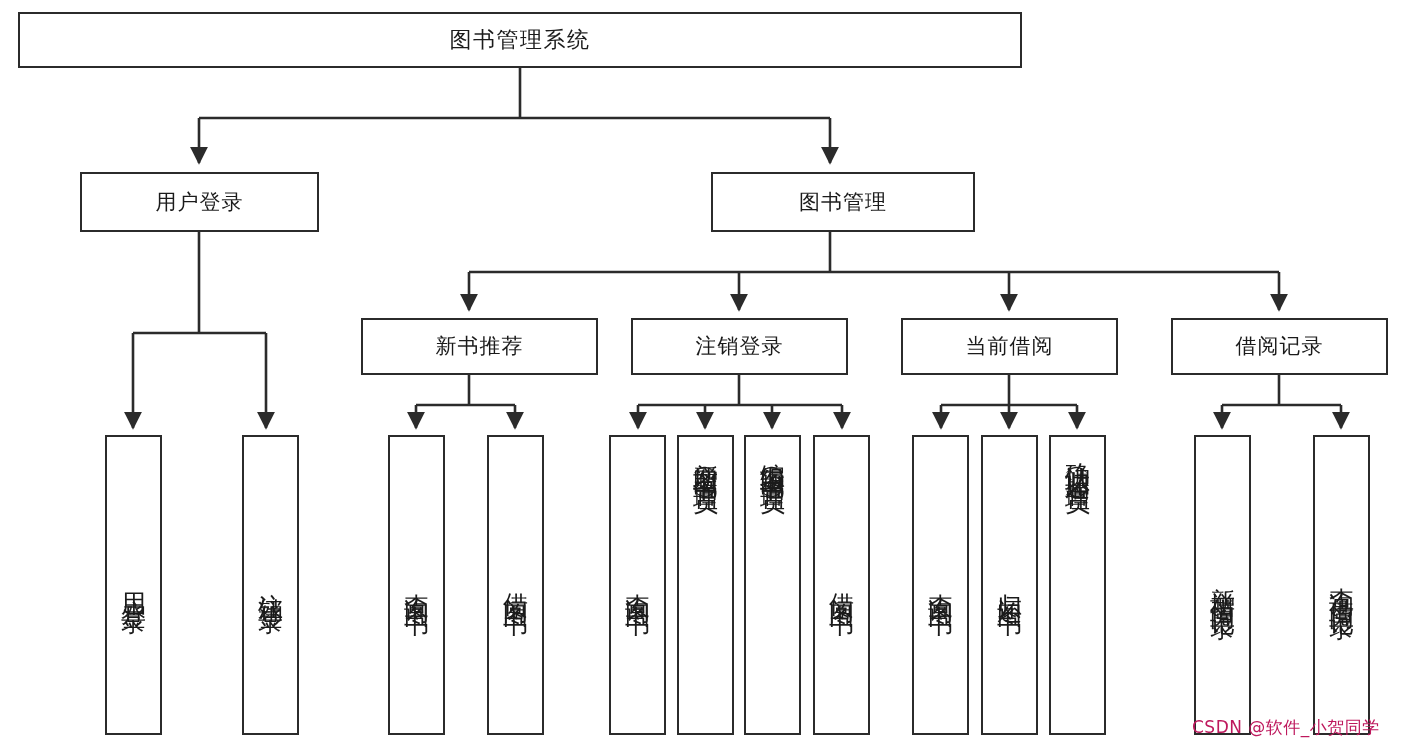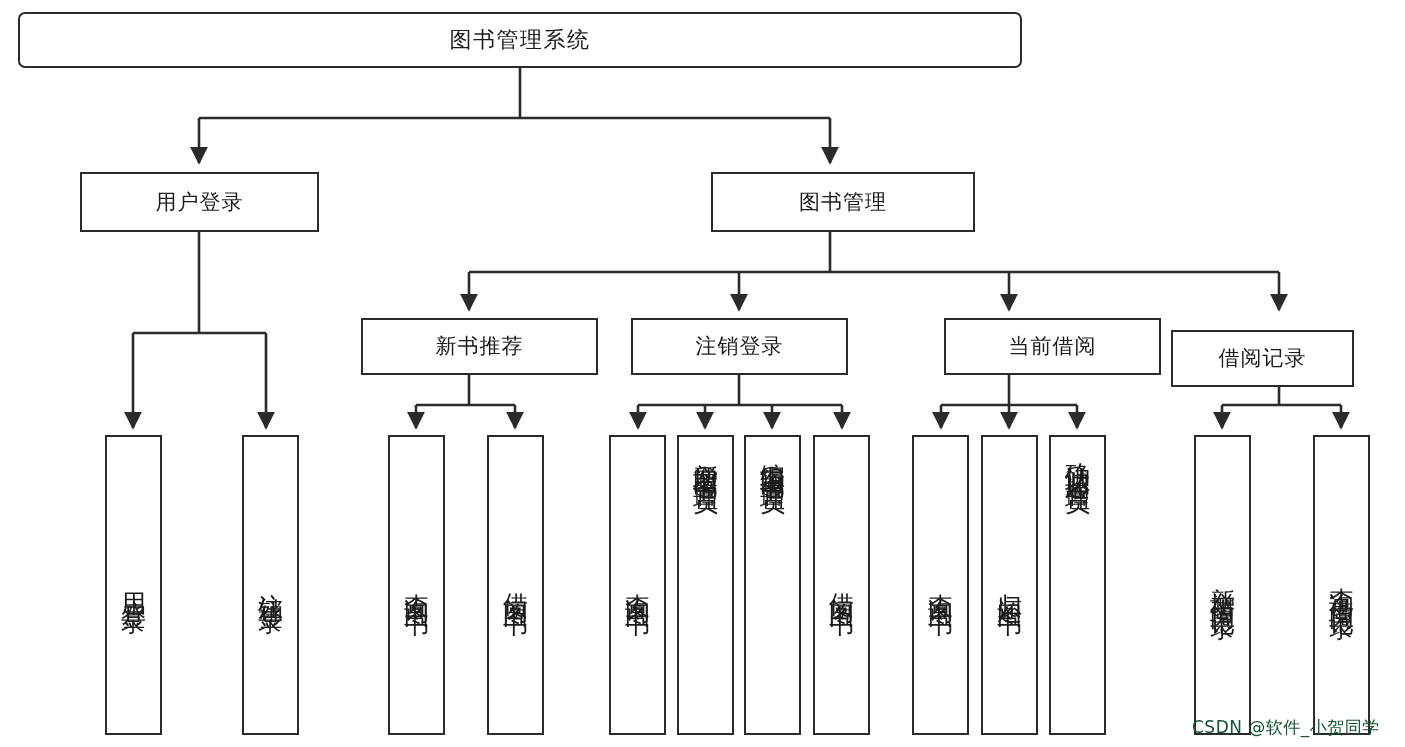--- a/index.html
+++ b/index.html
@@ -53,21 +53,21 @@
     text-orientation:upright;
     font-size:25px;
     line-height:1.0;
     letter-spacing:6px;
     white-space:nowrap;
   }
   .node.v.tall .lbl{ letter-spacing:4px; }
   .node.v.mid{ align-items:center; padding-top:0; }
   .watermark{
     position:absolute;
-    color:#14532d;
+    color:#be185d;
     font-size:17px;
     letter-spacing:0.5px;
     white-space:nowrap;
     user-select:none;
   }
 </style>
 </head>
 <body>
 
 <div id="canvas">
@@ -115,45 +115,45 @@
       <path d="M 1009 405 L 1009 428" marker-end="url(#arrow)"></path>
       <path d="M 1077 405 L 1077 428" marker-end="url(#arrow)"></path>
 
       <path d="M 1279 375 L 1279 405"></path>
       <path d="M 1222 405 L 1341 405"></path>
       <path d="M 1222 405 L 1222 428" marker-end="url(#arrow)"></path>
       <path d="M 1341 405 L 1341 428" marker-end="url(#arrow)"></path>
     </g>
   </svg>
 
-  <div class="node h root" style="left:18px; top:12px; width:1004px; height:56px;border-radius:7px;">
+  <div class="node h root" style="left:18px; top:12px; width:1004px; height:56px;">
     <span class="lbl">图书管理系统</span>
   </div>
 
   <div class="node h" style="left:80px; top:172px; width:239px; height:60px;">
     <span class="lbl">用户登录</span>
   </div>
 
   <div class="node h" style="left:711px; top:172px; width:264px; height:60px;">
     <span class="lbl">图书管理</span>
   </div>
 
   <div class="node h" style="left:361px; top:318px; width:237px; height:57px;">
     <span class="lbl">新书推荐</span>
   </div>
 
   <div class="node h" style="left:631px; top:318px; width:217px; height:57px;">
     <span class="lbl">注销登录</span>
   </div>
 
-  <div class="node h" style="left:901px; top:318px; width:217px; height:57px;margin-left:43px;">
+  <div class="node h" style="left:901px; top:318px; width:217px; height:57px;">
     <span class="lbl">当前借阅</span>
   </div>
 
-  <div class="node h" style="left:1171px; top:330px; width:183px; height:57px;">
+  <div class="node h" style="left:1171px; top:318px; width:217px; height:57px;">
     <span class="lbl">借阅记录</span>
   </div>
 
   <div class="node v mid" style="left:105px; top:435px; width:57px; height:300px;">
     <span class="lbl">用户登录</span>
   </div>
 
   <div class="node v mid" style="left:242px; top:435px; width:57px; height:300px;">
     <span class="lbl">注销登录</span>
   </div>

